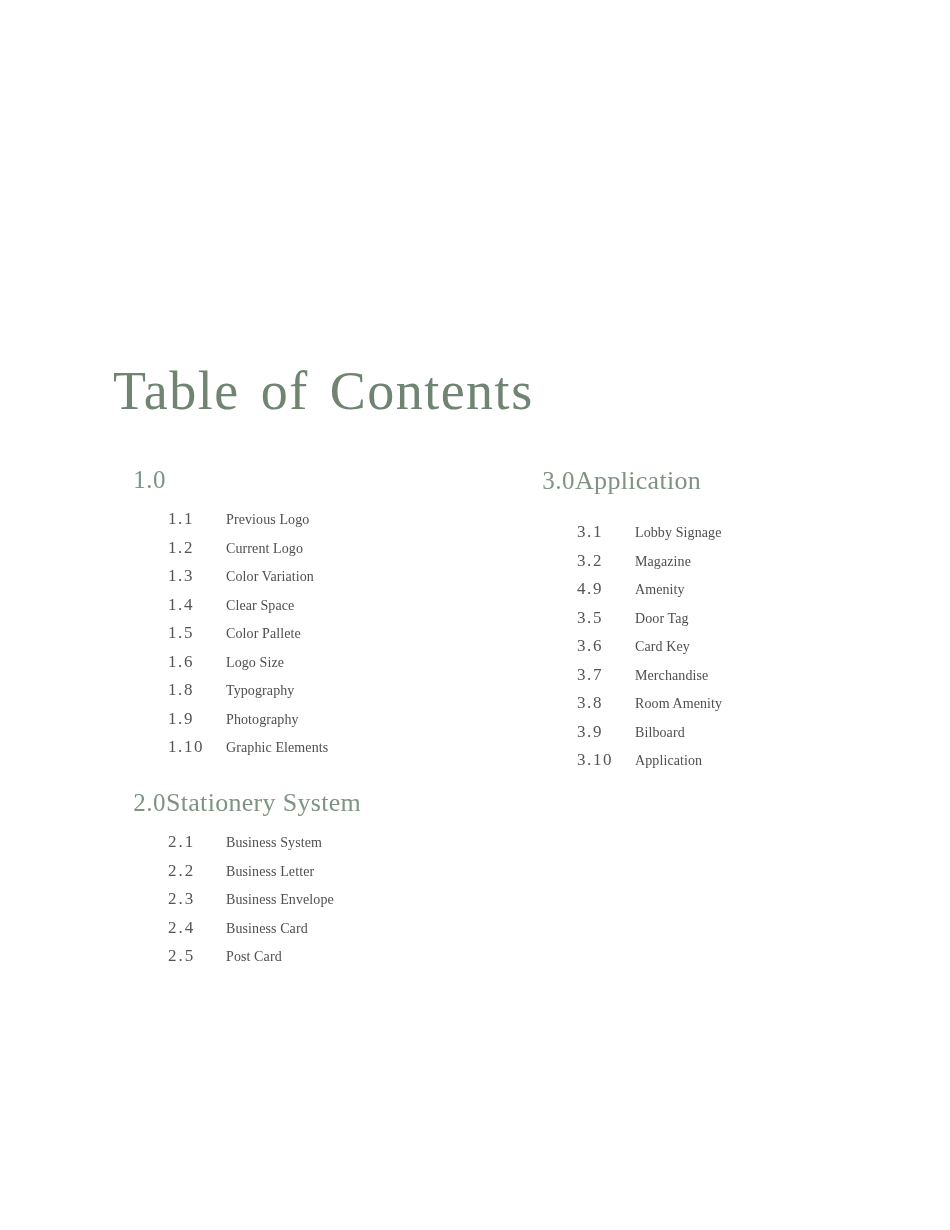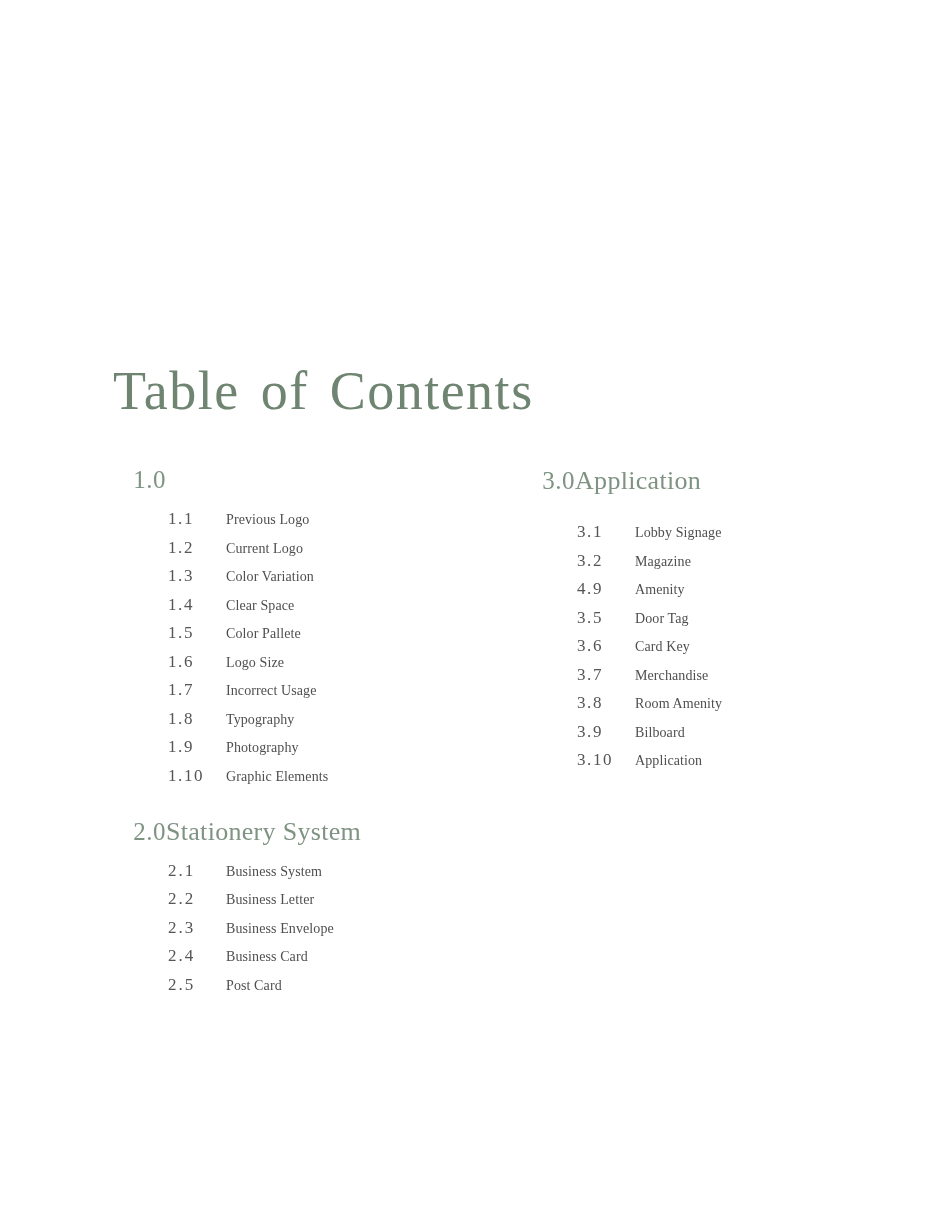--- a/index.html
+++ b/index.html
@@ -136,24 +136,20 @@
           </li>
           <li class="sub-item">
             <span class="sub-num">1.5</span>
             <span class="sub-label">Color Pallete</span>
           </li>
           <li class="sub-item">
             <span class="sub-num">1.6</span>
             <span class="sub-label">Logo Size</span>
           </li>
           <li class="sub-item">
-            <span class="sub-num">1.7</span>
-            <span class="sub-label">Incorrect Usage</span>
-          </li>
-          <li class="sub-item">
             <span class="sub-num">1.8</span>
             <span class="sub-label">Typography</span>
           </li>
           <li class="sub-item">
             <span class="sub-num">1.9</span>
             <span class="sub-label">Photography</span>
           </li>
           <li class="sub-item">
             <span class="sub-num">1.10</span>
             <span class="sub-label">Graphic Elements</span>

